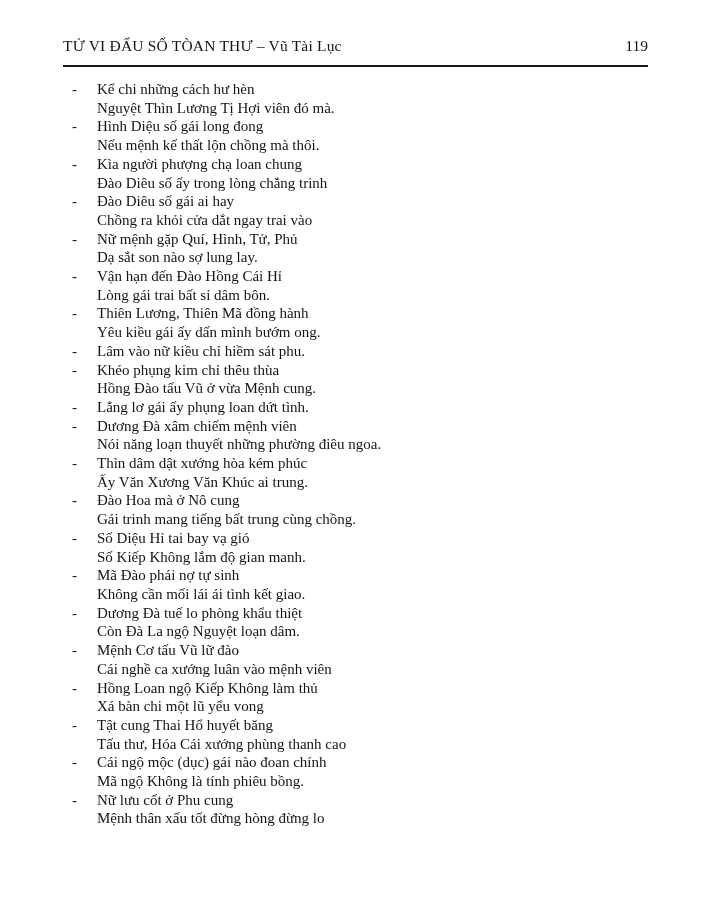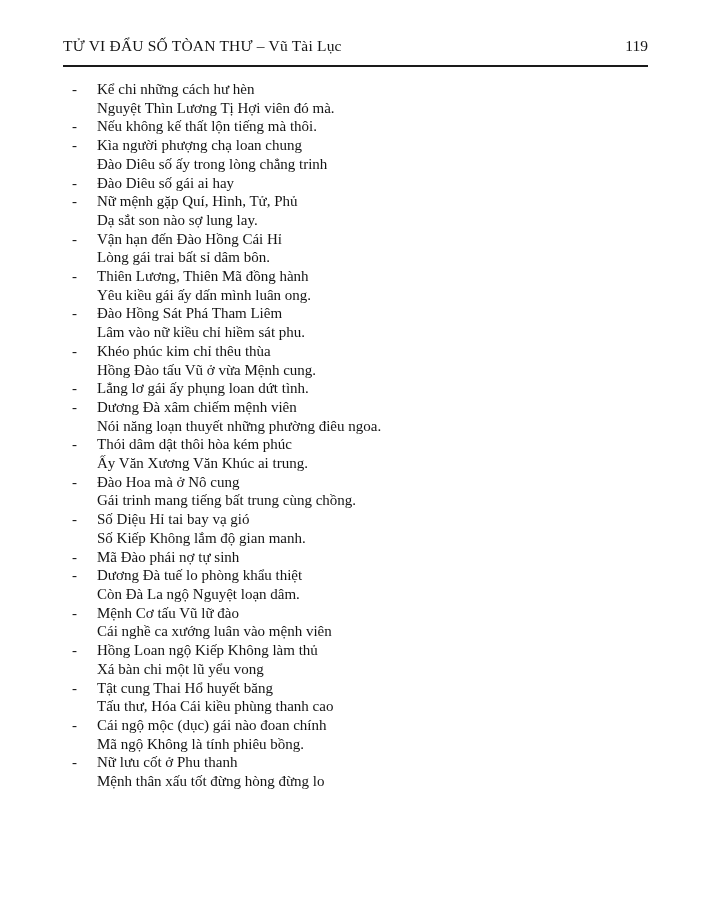--- a/index.html
+++ b/index.html
@@ -65,37 +65,39 @@
     <div class="l1">
       <span class="dash">-</span>
       <span class="t1">Kể chi những cách hư hèn</span>
     </div>
     <div class="l2">Nguyệt Thìn Lương Tị Hợi viên đó mà.</div>
   </div>
 
   <div class="verse">
     <div class="l1">
       <span class="dash">-</span>
-    </div>
-    <div class="l2">Nếu không kế thất lộn tiếng mà thôi.</div>
+      <span class="t1">Hình Diệu số gái long đong</span>
+    </div>
+    <div class="l2">Nếu mệnh kế thất lộn chồng mà thôi.</div>
   </div>
 
   <div class="verse">
     <div class="l1">
       <span class="dash">-</span>
       <span class="t1">Kìa người phượng chạ loan chung</span>
     </div>
     <div class="l2">Đào Diêu số ấy trong lòng chẳng trinh</div>
   </div>
 
   <div class="verse">
     <div class="l1">
       <span class="dash">-</span>
       <span class="t1">Đào Diêu số gái ai hay</span>
     </div>
+    <div class="l2">Chồng ra khỏi cửa dắt ngay trai vào</div>
   </div>
 
   <div class="verse">
     <div class="l1">
       <span class="dash">-</span>
       <span class="t1">Nữ mệnh gặp Quí, Hình, Tử, Phủ</span>
     </div>
     <div class="l2">Dạ sắt son nào sợ lung lay.</div>
   </div>
 
@@ -105,35 +107,34 @@
       <span class="t1">Vận hạn đến Đào Hồng Cái Hỉ</span>
     </div>
     <div class="l2">Lòng gái trai bất sỉ dâm bôn.</div>
   </div>
 
   <div class="verse">
     <div class="l1">
       <span class="dash">-</span>
       <span class="t1">Thiên Lương, Thiên Mã đồng hành</span>
     </div>
-    <div class="l2">Yêu kiều gái ấy dấn mình luân ong.</div>
-  </div>
-
-  <div class="verse">
-    <div class="l1">
-      <span class="dash">-</span>
-      <span class="t1">Đào Hồng Sát Phá Tham Liêm</span>
+    <div class="l2">Yêu kiều gái ấy dấn mình bướm ong.</div>
+  </div>
+
+  <div class="verse">
+    <div class="l1">
+      <span class="dash">-</span>
     </div>
     <div class="l2">Lâm vào nữ kiều chỉ hiềm sát phu.</div>
   </div>
 
   <div class="verse">
     <div class="l1">
       <span class="dash">-</span>
-      <span class="t1">Khéo phúc kim chỉ thêu thùa</span>
+      <span class="t1">Khéo phụng kim chỉ thêu thùa</span>
     </div>
     <div class="l2">Hồng Đào tấu Vũ ở vừa Mệnh cung.</div>
   </div>
 
   <div class="verse">
     <div class="l1">
       <span class="dash">-</span>
     </div>
     <div class="l2">Lẳng lơ gái ấy phụng loan dứt tình.</div>
   </div>
@@ -142,21 +143,21 @@
     <div class="l1">
       <span class="dash">-</span>
       <span class="t1">Dương Đà xâm chiếm mệnh viên</span>
     </div>
     <div class="l2">Nói năng loạn thuyết những phường điêu ngoa.</div>
   </div>
 
   <div class="verse">
     <div class="l1">
       <span class="dash">-</span>
-      <span class="t1">Thói dâm dật thôi hòa kém phúc</span>
+      <span class="t1">Thìn dâm dật xướng hòa kém phúc</span>
     </div>
     <div class="l2">Ấy Văn Xương Văn Khúc ai trung.</div>
   </div>
 
   <div class="verse">
     <div class="l1">
       <span class="dash">-</span>
       <span class="t1">Đào Hoa mà ở Nô cung</span>
     </div>
     <div class="l2">Gái trinh mang tiếng bất trung cùng chồng.</div>
@@ -168,20 +169,21 @@
       <span class="t1">Số Diệu Hỉ tai bay vạ gió</span>
     </div>
     <div class="l2">Số Kiếp Không lắm độ gian manh.</div>
   </div>
 
   <div class="verse">
     <div class="l1">
       <span class="dash">-</span>
       <span class="t1">Mã Đào phái nợ tự sinh</span>
     </div>
+    <div class="l2">Không cần mối lái ái tình kết giao.</div>
   </div>
 
   <div class="verse">
     <div class="l1">
       <span class="dash">-</span>
       <span class="t1">Dương Đà tuế lo phòng khẩu thiệt</span>
     </div>
     <div class="l2">Còn Đà La ngộ Nguyệt loạn dâm.</div>
   </div>
 
@@ -199,32 +201,32 @@
       <span class="t1">Hồng Loan ngộ Kiếp Không làm thủ</span>
     </div>
     <div class="l2">Xá bàn chi một lũ yểu vong</div>
   </div>
 
   <div class="verse">
     <div class="l1">
       <span class="dash">-</span>
       <span class="t1">Tật cung Thai Hổ huyết băng</span>
     </div>
-    <div class="l2">Tấu thư, Hóa Cái kiều phùng thanh cao</div>
+    <div class="l2">Tấu thư, Hóa Cái xướng phùng thanh cao</div>
   </div>
 
   <div class="verse">
     <div class="l1">
       <span class="dash">-</span>
       <span class="t1">Cái ngộ mộc (dục) gái nào đoan chính</span>
     </div>
     <div class="l2">Mã ngộ Không là tính phiêu bồng.</div>
   </div>
 
   <div class="verse">
     <div class="l1">
       <span class="dash">-</span>
-      <span class="t1">Nữ lưu cốt ở Phu thanh</span>
+      <span class="t1">Nữ lưu cốt ở Phu cung</span>
     </div>
     <div class="l2">Mệnh thân xấu tốt đừng hòng đừng lo</div>
   </div>
 </div>
 </div>
 
 </body></html>

